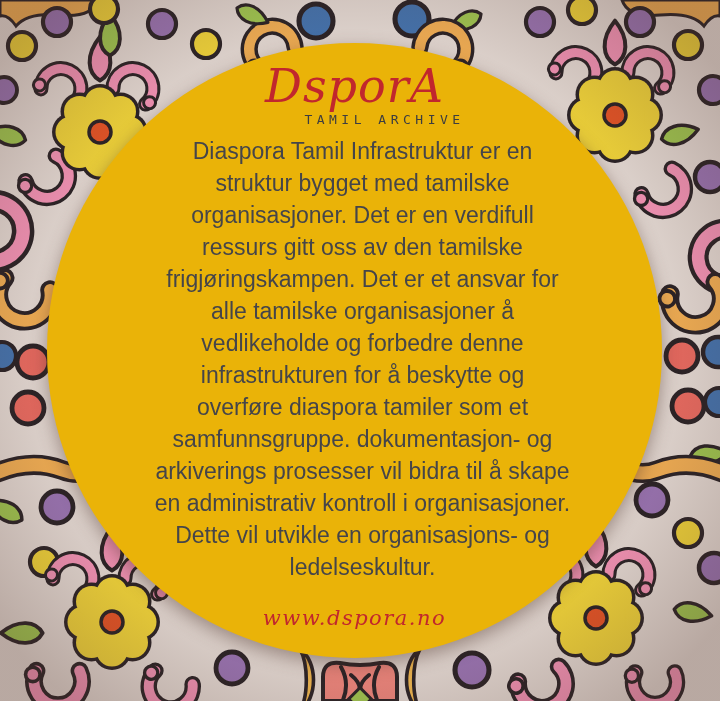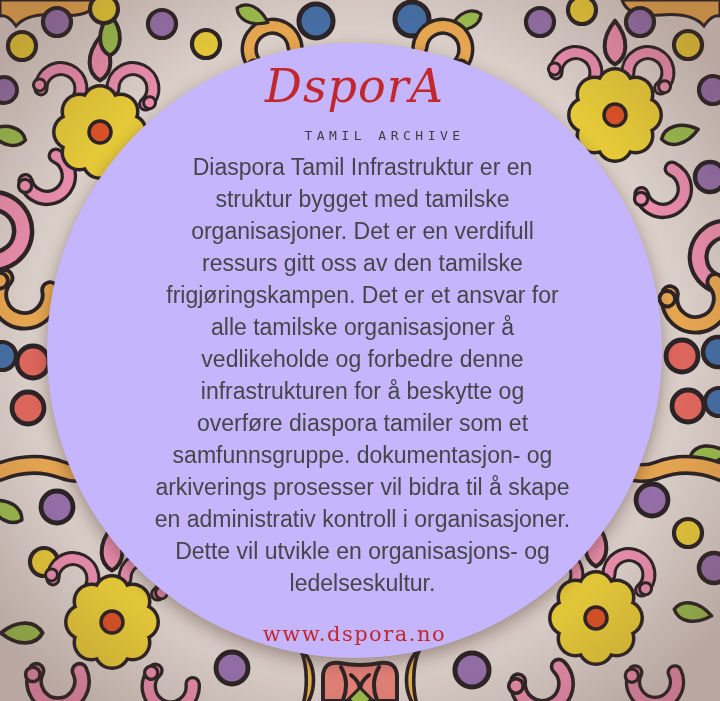--- a/index.html
+++ b/index.html
@@ -8,55 +8,56 @@
     width:720px;height:701px;
     overflow:hidden;
     font-family:"Liberation Sans",sans-serif;
   }
   .bg{position:absolute;left:0;top:0;width:720px;height:701px;display:block;}
   .content-circle{
     position:absolute;
     left:47px;top:43px;
     width:615px;height:615px;
     border-radius:50%;
-    background:#c4b5fd;
+    background:#eab308;
     box-shadow:0 6px 18px rgba(70,45,35,.45);
     display:flex;flex-direction:column;align-items:center;
     box-sizing:border-box;
     padding-top:20px;
     text-align:center;
   }
   .logo{display:flex;flex-direction:column;align-items:center;}
   .logo-wordmark{
     font-family:"DejaVu Serif","Liberation Serif",serif;
     font-style:italic;
     font-size:46px;line-height:1;
     letter-spacing:1px;
     color:#c1272d;
   }
   .logo-subtitle{
     font-family:"DejaVu Sans Mono","Liberation Mono",monospace;
     font-size:13px;line-height:1;
     letter-spacing:4.5px;
     color:#3d3d40;
-    margin-top:20px;
+    margin-top:4px;
     transform:translateX(30px);
   }
   .description-text{
     margin:9px 0 0 16px;
     font-size:23px;
     font-weight:300;
     line-height:32px;
     color:#45454a;
     white-space:pre-line;
     text-align:center;
   }
   .website-url{
     margin-top:23px;
     font-family:"DejaVu Serif","Liberation Serif",serif;
+    font-style:italic;
     font-size:21px;
     letter-spacing:1.5px;
     color:#c1272d;
   }
 </style>
 </head>
 <body>
 
 <div class="poster">
 

